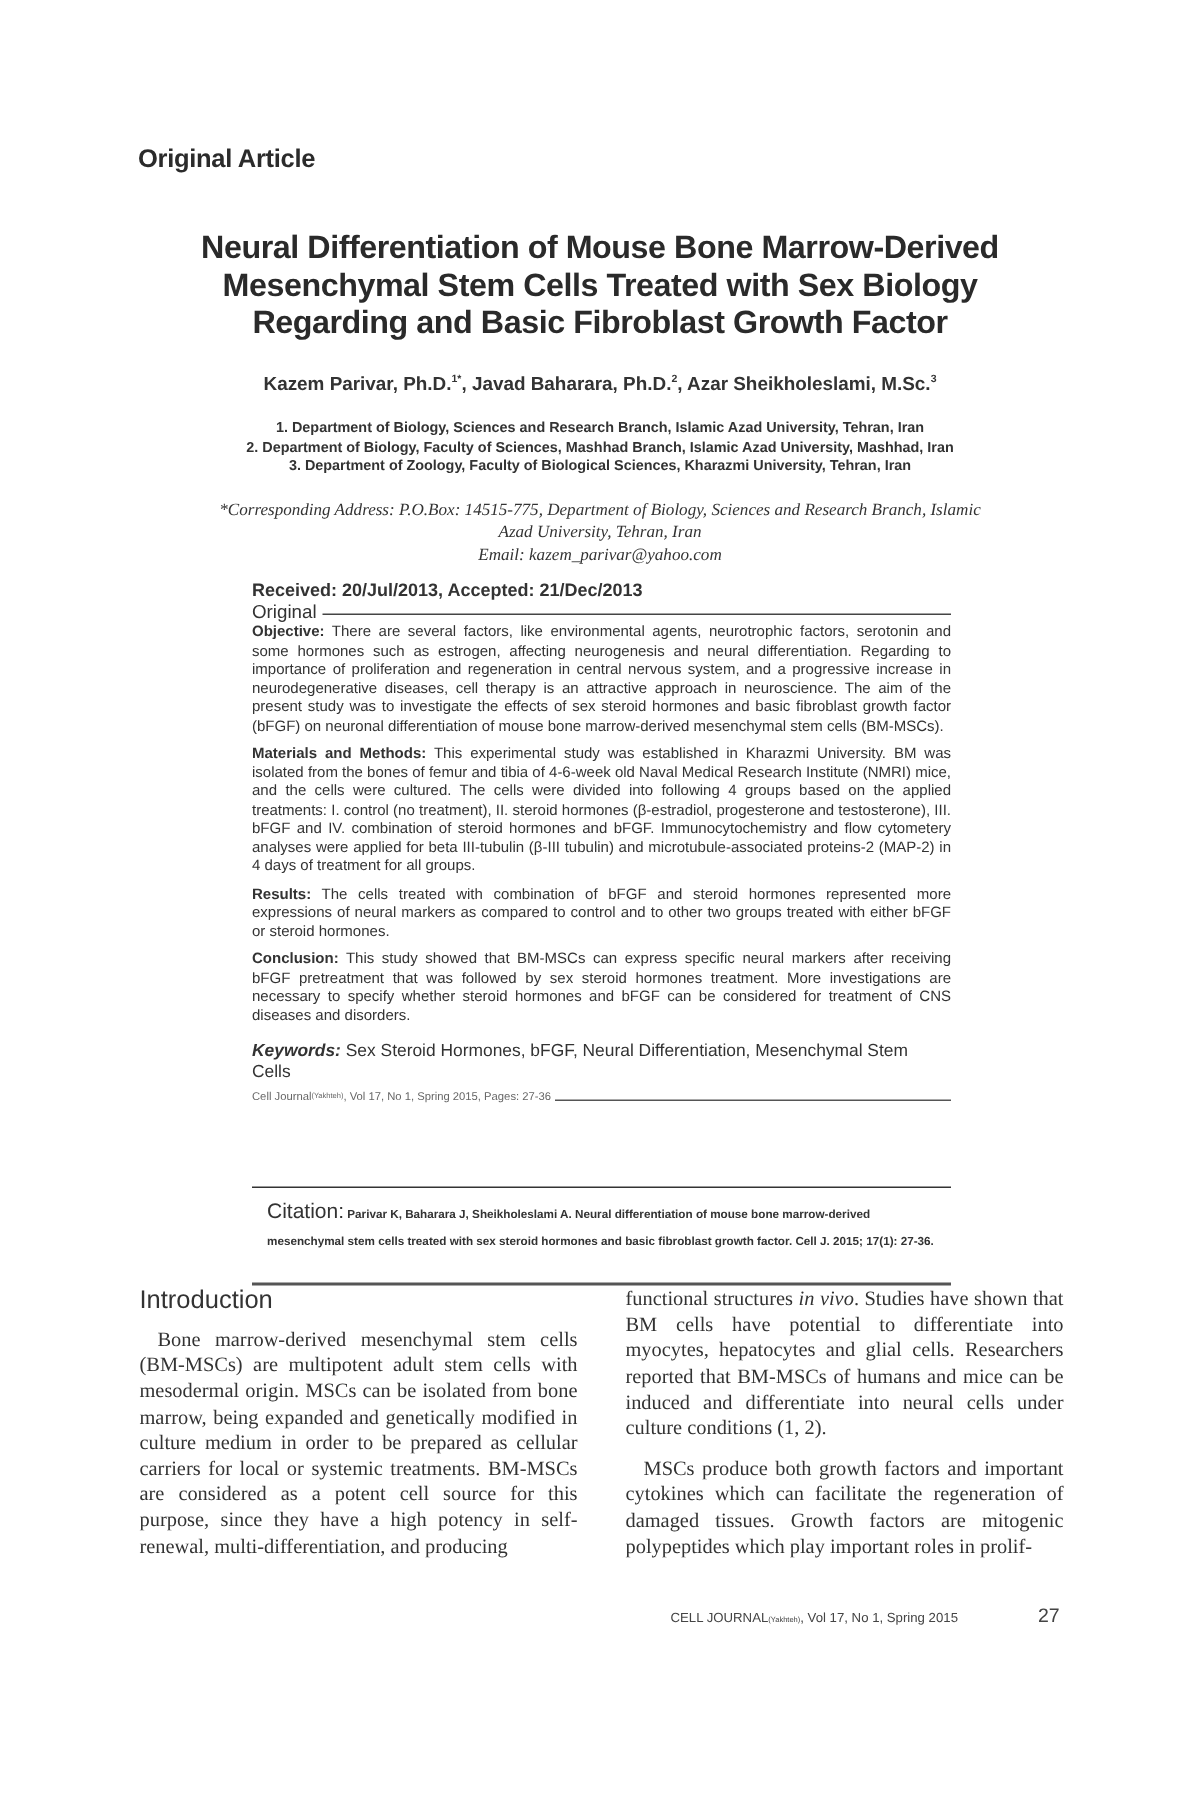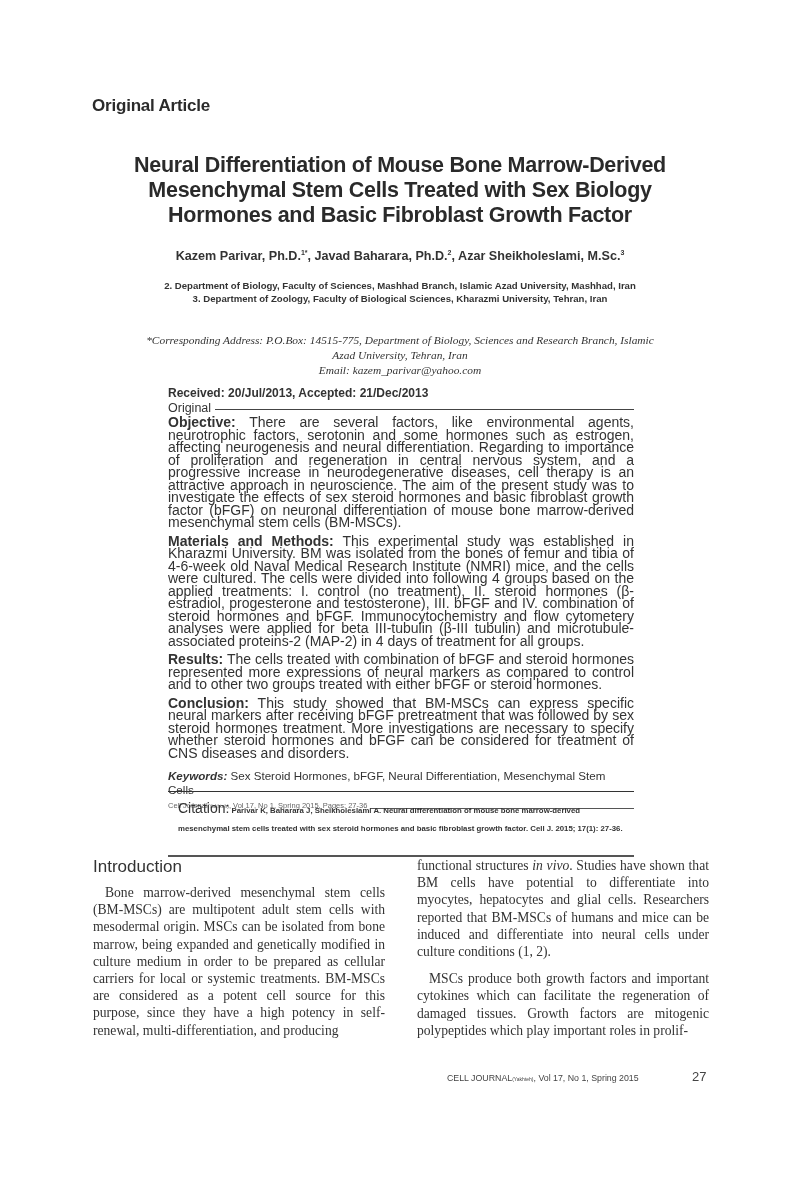--- a/index.html
+++ b/index.html
@@ -8,21 +8,21 @@
   .article-type { left: 92px; top: 96px; font-family: "Liberation Sans", sans-serif; font-weight: bold; font-size: 17px; color: #2b2b2b; letter-spacing: -0.2px; }
   .title { left: 80px; width: 640px; top: 153px; text-align: center; font-family: "Liberation Sans", sans-serif; font-weight: bold; font-size: 21.5px; line-height: 25px; color: #2a2a2a; letter-spacing: -0.3px; }
   .authors { left: 80px; width: 640px; top: 249px; text-align: center; font-family: "Liberation Sans", sans-serif; font-weight: bold; font-size: 12.6px; color: #333; }
   .authors sup { font-size: 7px; }
   .affils { left: 80px; width: 640px; top: 280px; text-align: center; font-family: "Liberation Sans", sans-serif; font-weight: bold; font-size: 9.6px; line-height: 12.6px; color: #333; }
   .corr { left: 100px; width: 600px; top: 333px; text-align: center; font-family: "Liberation Serif", serif; font-style: italic; font-size: 11.4px; line-height: 15px; color: #333; }
   .abstract-block { left: 168px; width: 466px; top: 386px; font-family: "Liberation Sans", sans-serif; color: #333; }
   .received { font-weight: bold; font-size: 12px; line-height: 14px; }
   .abs-head { display: flex; align-items: center; font-size: 12.5px; line-height: 14px; margin-top: 1px; }
   .abs-head .rule { flex: 1; height: 1.5px; background: #444; margin-left: 4px; margin-top: 3px; }
-  .para { font-size: 14px; line-height: 12.5px; text-align: justify; margin: 1px 0 0 0; }
+  .para { font-size: 10px; line-height: 12.5px; text-align: justify; margin: 1px 0 0 0; }
   .para + .para { margin-top: 6px; }
   .para b { font-weight: bold; }
   .keywords { font-size: 11.6px; margin-top: 10px; line-height: 14px; }
   .keywords i { font-weight: bold; }
   .journal-line { display: flex; align-items: center; font-size: 7.5px; color: #666; margin-top: 4px; }
   .journal-line .rule { flex: 1; height: 1px; background: #555; margin-left: 3px; margin-top: 5px; }
   .citation-box { left: 168px; width: 466px; top: 791px; border-top: 1.5px solid #333; border-bottom: 2.5px solid #555; padding: 7px 10px 20px 10px; box-sizing: border-box; font-family: "Liberation Sans", sans-serif; color: #333; }
   .cit-label { font-size: 14px; font-weight: normal; }
   .cit-text { font-size: 7.8px; font-weight: bold; line-height: 13px; }
   .intro-head { left: 93px; top: 857px; font-family: "Liberation Sans", sans-serif; font-size: 17px; color: #333; }
@@ -37,30 +37,31 @@
   .jsub { font-size: 5px; }
 </style>
 </head>
 <body>
 
 <div class="abs article-type">Original Article</div>
 
 <div class="abs title">
   <div>Neural Differentiation of Mouse Bone Marrow-Derived</div>
   <div>Mesenchymal Stem Cells Treated with Sex Biology</div>
-  <div>Hormones and Basic Fibroblast Growth Factor</div>
+  <div>Regarding and Basic Fibroblast Growth Factor</div>
 </div>
 
 <div class="abs authors">
   <span>Kazem Parivar, Ph.D.</span><sup>1*</sup>,
   <span>Javad Baharara, Ph.D.</span><sup>2</sup>,
   <span>Azar Sheikholeslami, M.Sc.</span><sup>3</sup>
 </div>
 
 <div class="abs affils">
+  <div>1. Department of Biology, Sciences and Research Branch, Islamic Azad University, Tehran, Iran</div>
   <div>2. Department of Biology, Faculty of Sciences, Mashhad Branch, Islamic Azad University, Mashhad, Iran</div>
   <div>3. Department of Zoology, Faculty of Biological Sciences, Kharazmi University, Tehran, Iran</div>
 </div>
 
 <div class="abs corr">
   <div>*Corresponding Address: P.O.Box: 14515-775, Department of Biology, Sciences and Research Branch, Islamic</div>
   <div>Azad University, Tehran, Iran</div>
   <div>Email: kazem_parivar@yahoo.com</div>
 </div>
 

